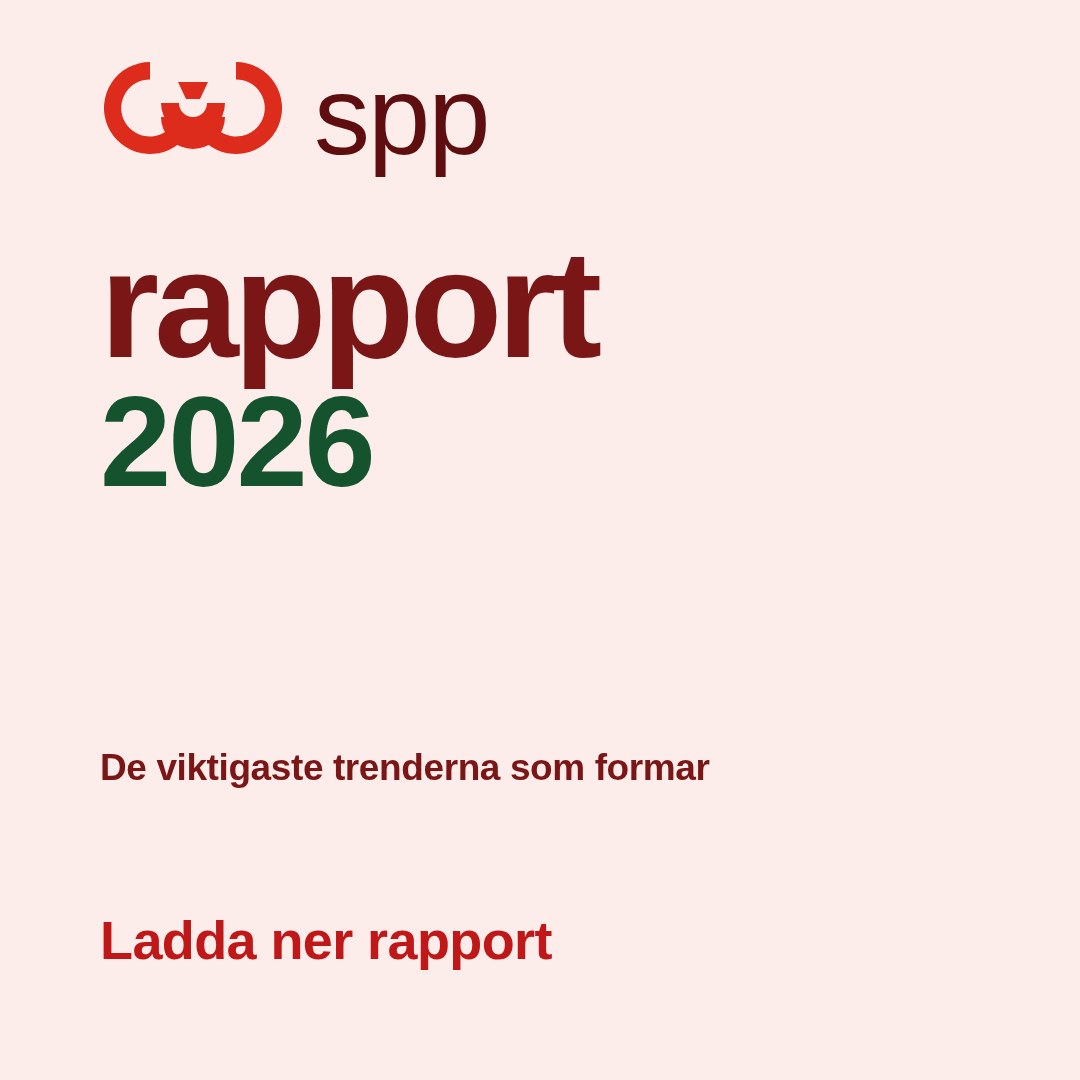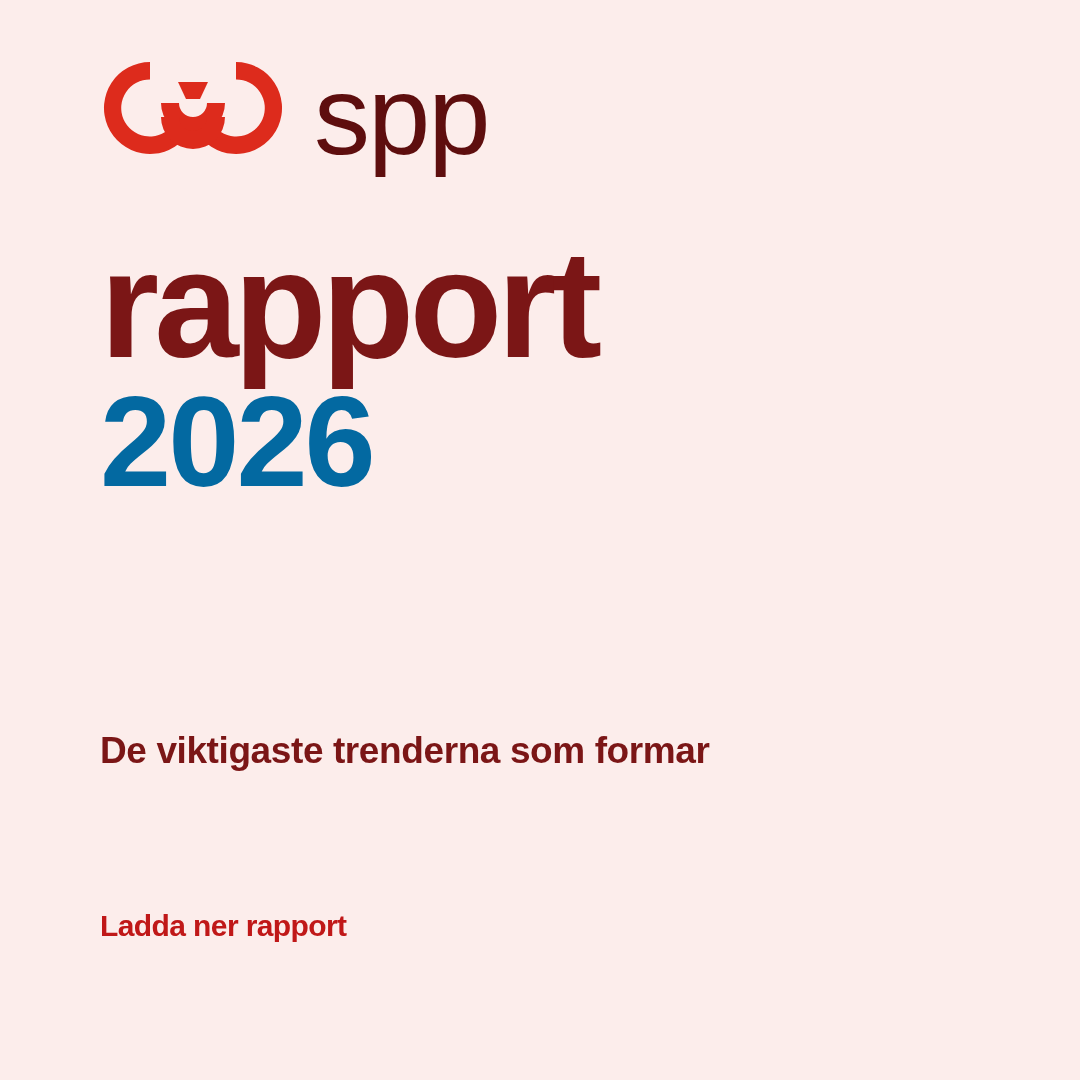--- a/index.html
+++ b/index.html
@@ -69,50 +69,51 @@
     margin: 0;
     white-space: nowrap;
   }
   .headline-year {
     display: block;
     font-family: "Liberation Sans", sans-serif;
     font-weight: 700;
     font-size: 128px;
     line-height: 1.03;
     letter-spacing: -3px;
-    color: #0369a1;
+    color: #14532d;
     margin: 0;
     white-space: nowrap;
   }
 
   
   .subtitle {
     position: absolute;
     left: 100px;
     top: 724px;
     width: 760px;
     font-family: "Liberation Sans", sans-serif;
     font-weight: 700;
     font-size: 37px;
     line-height: 1.45;
     letter-spacing: -0.4px;
     color: #7B1616;
   }
   .subtitle-line {
     display: block;
+    margin-top: 17px;
   }
 
   
   .cta {
     position: absolute;
     left: 100px;
     top: 908px;
     font-family: "Liberation Sans", sans-serif;
     font-weight: 700;
-    font-size: 30px;
+    font-size: 54px;
     line-height: 1.2;
     letter-spacing: -0.6px;
     color: #C01818;
     text-decoration: none;
     cursor: pointer;
     display: inline-block;
   }
 </style>
 </head>
 <body>

